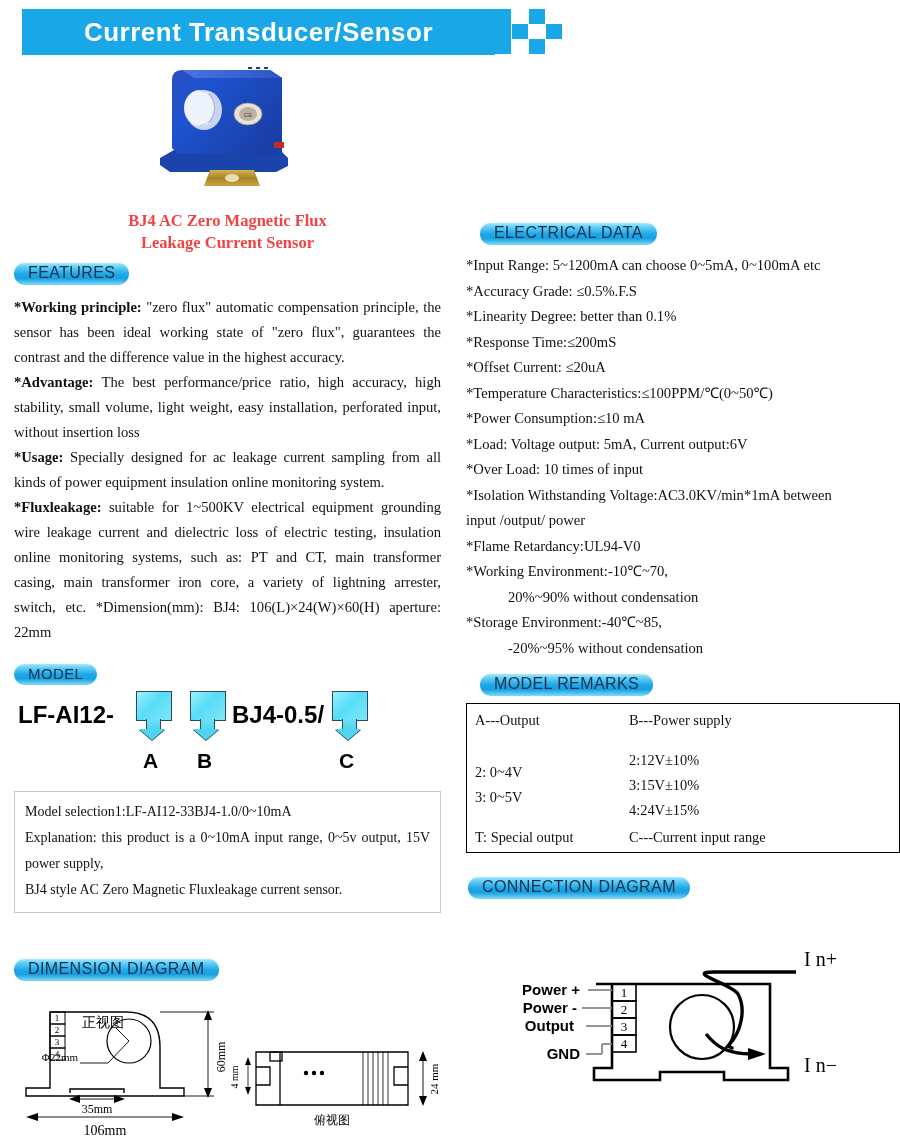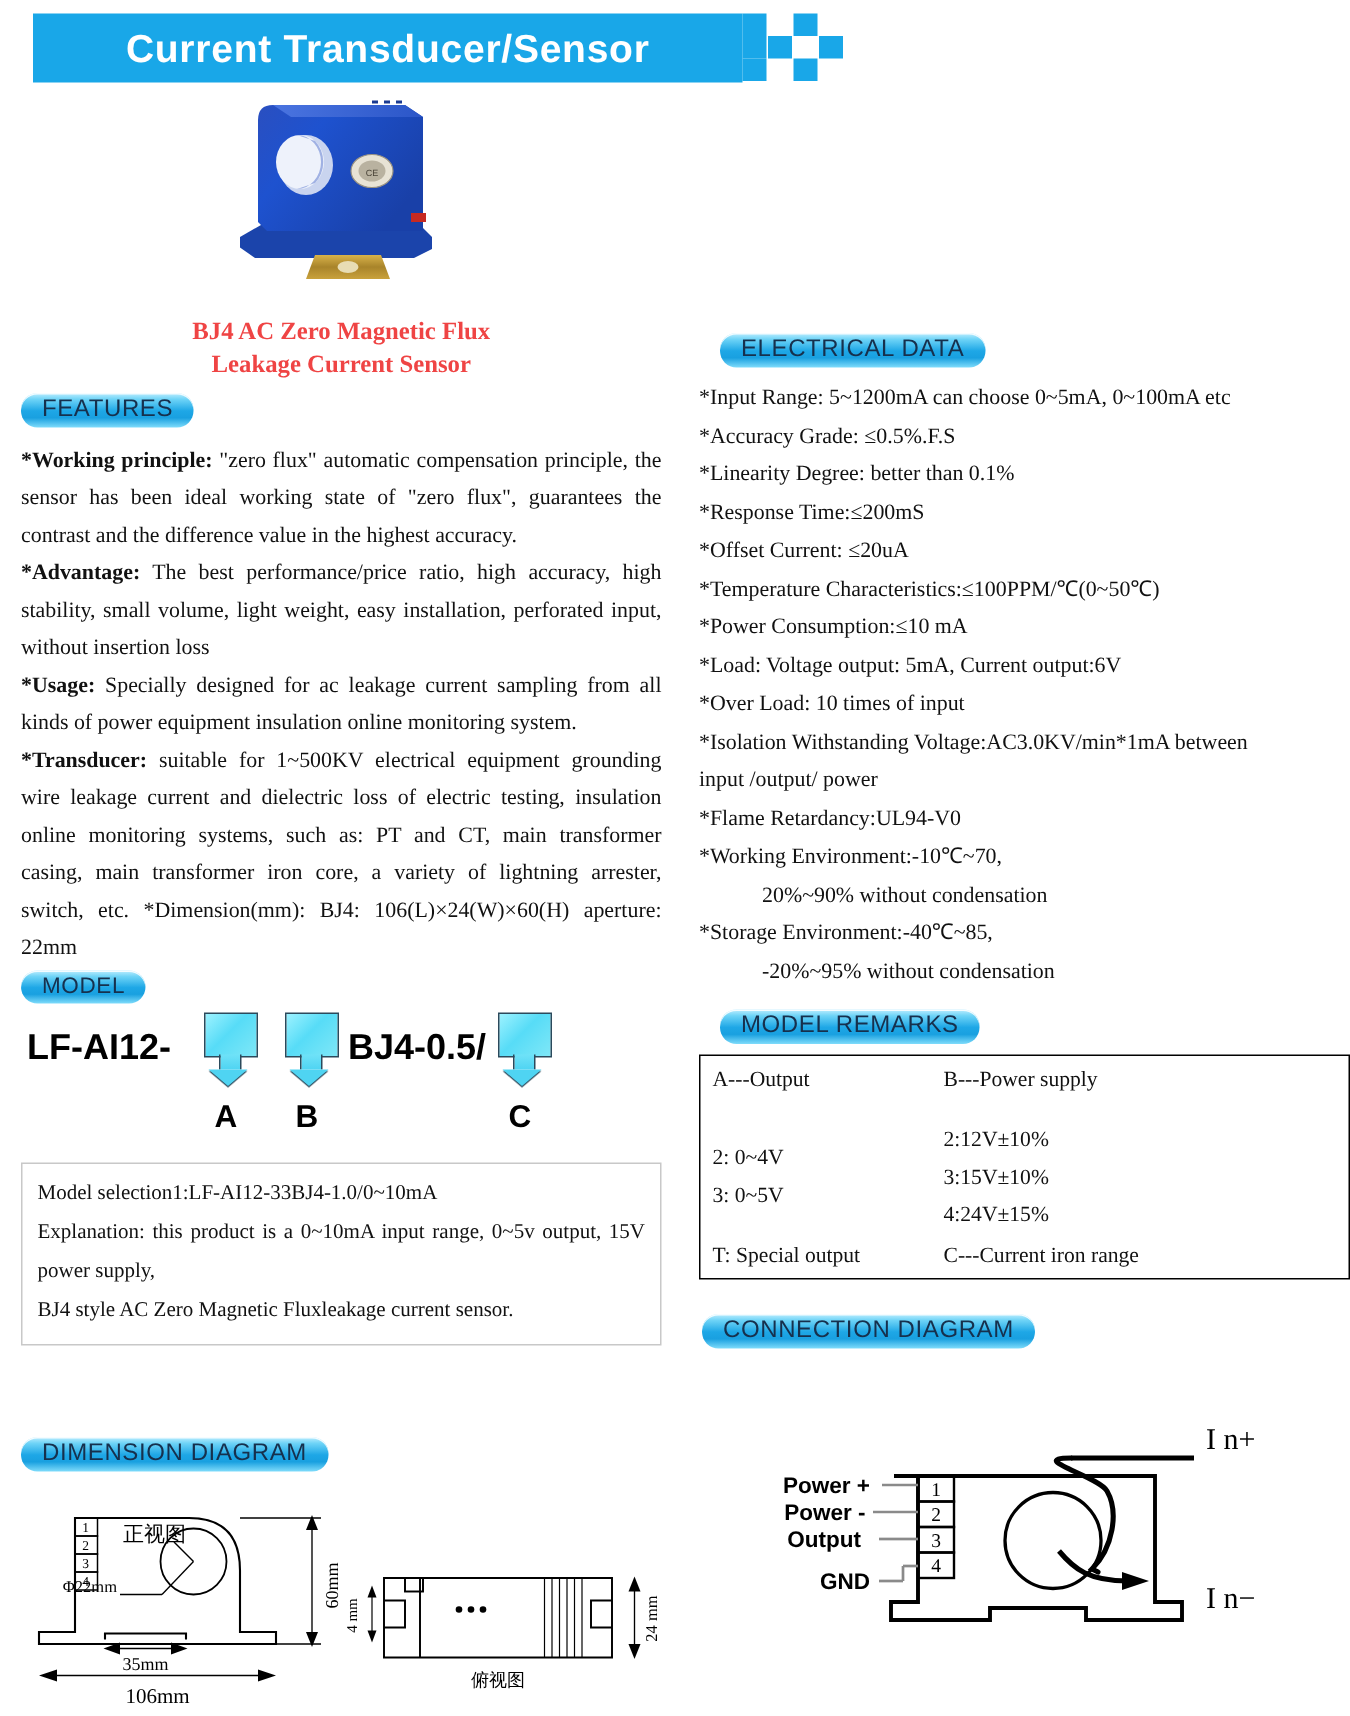--- a/index.html
+++ b/index.html
@@ -188,24 +188,24 @@
     </div>
 
     <div style="padding:0 14px;margin-top:8px;">
       <span class="pill">FEATURES</span>
     </div>
 
     <div style="padding:0 14px;margin-top:10px;">
       <p class="para"><b>*Working principle:</b><span> "zero flux" automatic compensation principle, the sensor has been ideal working state of "zero flux", guarantees the contrast and the difference value in the highest accuracy.</span></p>
       <p class="para"><b>*Advantage:</b><span> The best performance/price ratio, high accuracy, high stability, small volume, light weight, easy installation, perforated input, without insertion loss</span></p>
       <p class="para"><b>*Usage:</b><span> Specially designed for ac leakage current sampling from all kinds of power equipment insulation online monitoring system.</span></p>
-      <p class="para"><b>*Transducer:</b><span> suitable for 1~500KV electrical equipment grounding wire leakage current and dielectric loss of electric testing, insulation online monitoring systems, such as: PT and CT, main transformer casing, main transformer iron core, a variety of lightning arrester, switch, etc. *Dimension(mm): BJ4: 106(L)×24(W)×60(H)   aperture: 22mm</span></p>
-    </div>
-
-    <div style="padding:0 14px;margin-top:2px;">
+      <p class="para"><b>*Fluxleakage:</b><span> suitable for 1~500KV electrical equipment grounding wire leakage current and dielectric loss of electric testing, insulation online monitoring systems, such as: PT and CT, main transformer casing, main transformer iron core, a variety of lightning arrester, switch, etc. *Dimension(mm): BJ4: 106(L)×24(W)×60(H)   aperture: 22mm</span></p>
+    </div>
+
+    <div style="padding:0 14px;margin-top:18px;">
       <span class="pill small">MODEL</span>
     </div>
 
     <div style="padding:0 14px;">
       <div class="model-row">
         <span class="mcode" style="left:4px;">LF-AI12-</span>
         <span class="boxarrow" style="left:122px;">
           <span class="sq"></span>
             <span class="stem"></span>
             <span class="tip"></span>
@@ -266,21 +266,21 @@
 
     <div class="remarks">
       <span class="c1" style="top:8px;">A---Output</span>
       <span class="c2" style="top:8px;font-family:Liberation Serif, serif;">B---Power supply</span>
       <span class="c1" style="top:60px;">2: 0~4V</span>
       <span class="c1" style="top:85px;">3: 0~5V</span>
       <span class="c2" style="top:48px;">2:12V±10%</span>
       <span class="c2" style="top:73px;">3:15V±10%</span>
       <span class="c2" style="top:98px;">4:24V±15%</span>
       <span class="c1" style="top:125px;">T: Special output</span>
-      <span class="c2" style="top:125px;">C---Current iron range</span>
+      <span class="c2" style="top:125px;">C---Current input range</span>
     </div>
   </div>
 
   <div class="hdr-conn">
     <span class="pill">CONNECTION DIAGRAM</span>
   </div>
   <div class="conn-svg">
     <svg width="420" height="170" viewBox="0 0 420 170">
       <g fill="none" stroke="#000" stroke-width="2.6">
 

